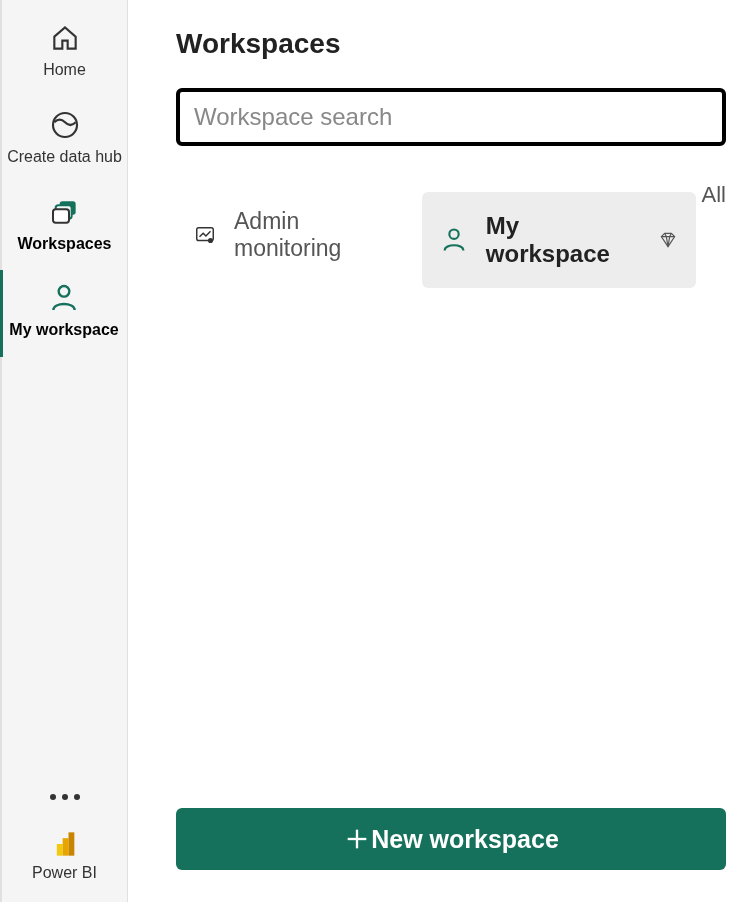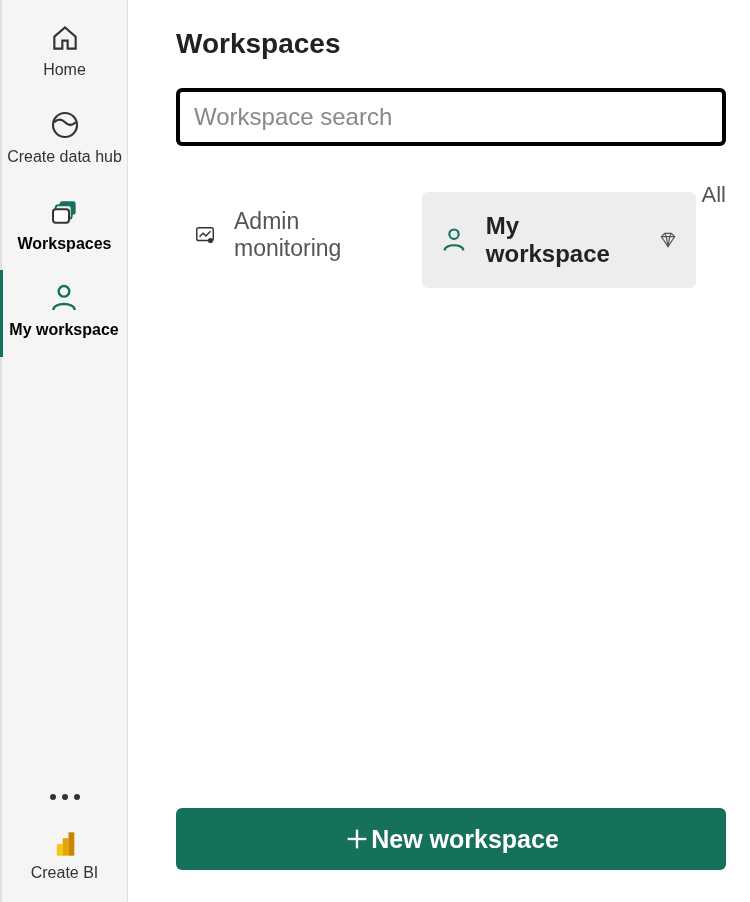--- a/index.html
+++ b/index.html
@@ -243,21 +243,21 @@
   </div>
 
   <div class="sidebar-powerbi">
     <span class="icon-wrap">
       <svg viewBox="0 0 24 24" width="28" height="28">
         <rect x="5" y="12" width="5" height="10" fill="#f2c811"></rect>
         <rect x="10" y="7" width="5" height="15" fill="#e6a500"></rect>
         <rect x="15" y="2" width="5" height="20" fill="#c98500"></rect>
       </svg>
     </span>
-    <span class="label">Create BI</span>
+    <span class="label">Power BI</span>
   </div>
 
 </nav>
 
 <main class="main-panel">
 
   <h1 class="panel-title">Workspaces</h1>
 
   <input type="text" class="search-input" placeholder="Workspace search" style="">
 

